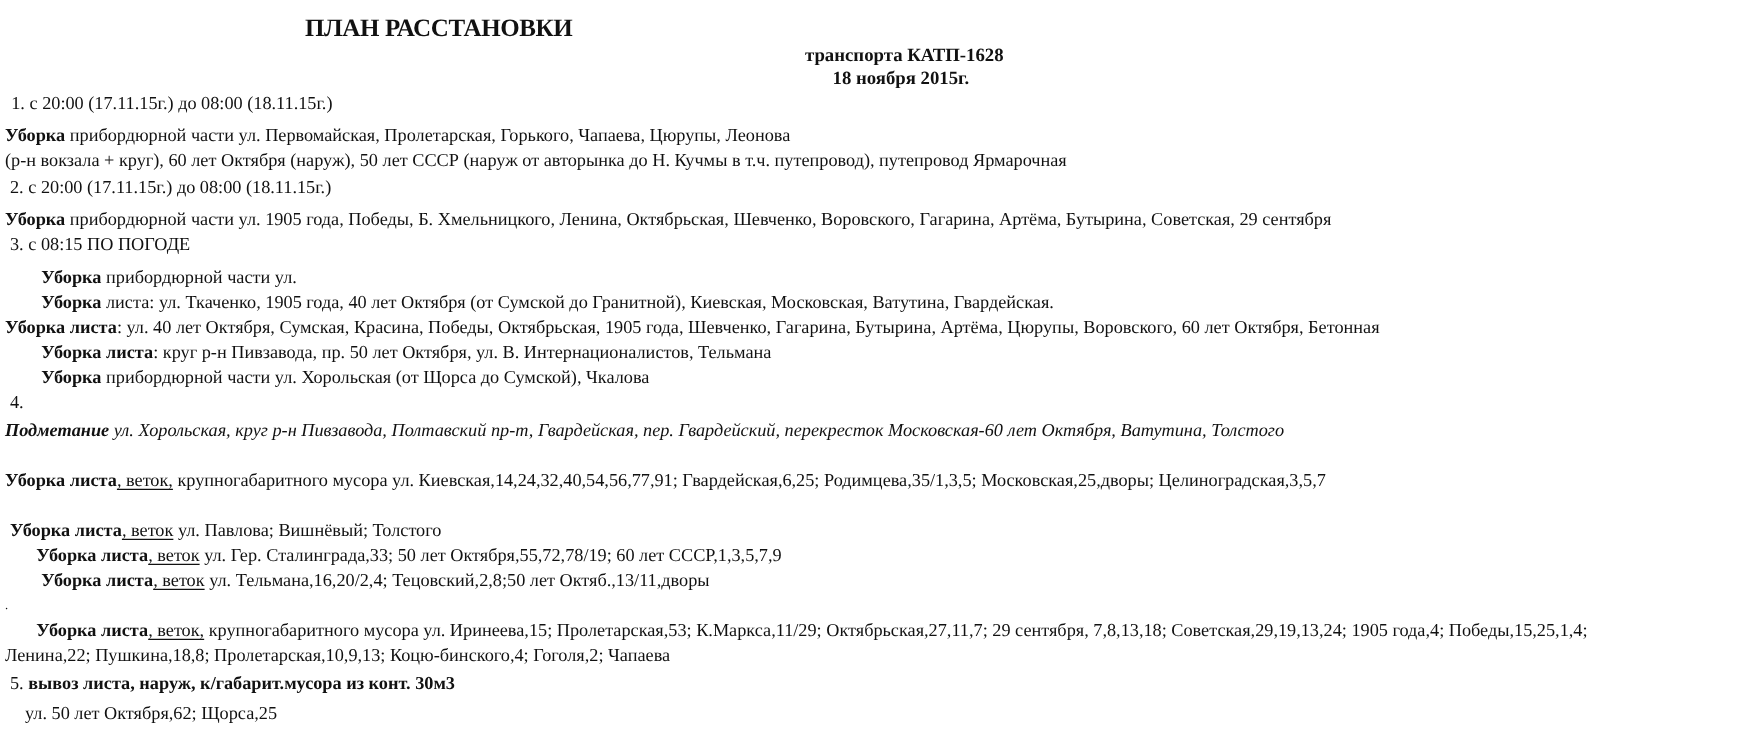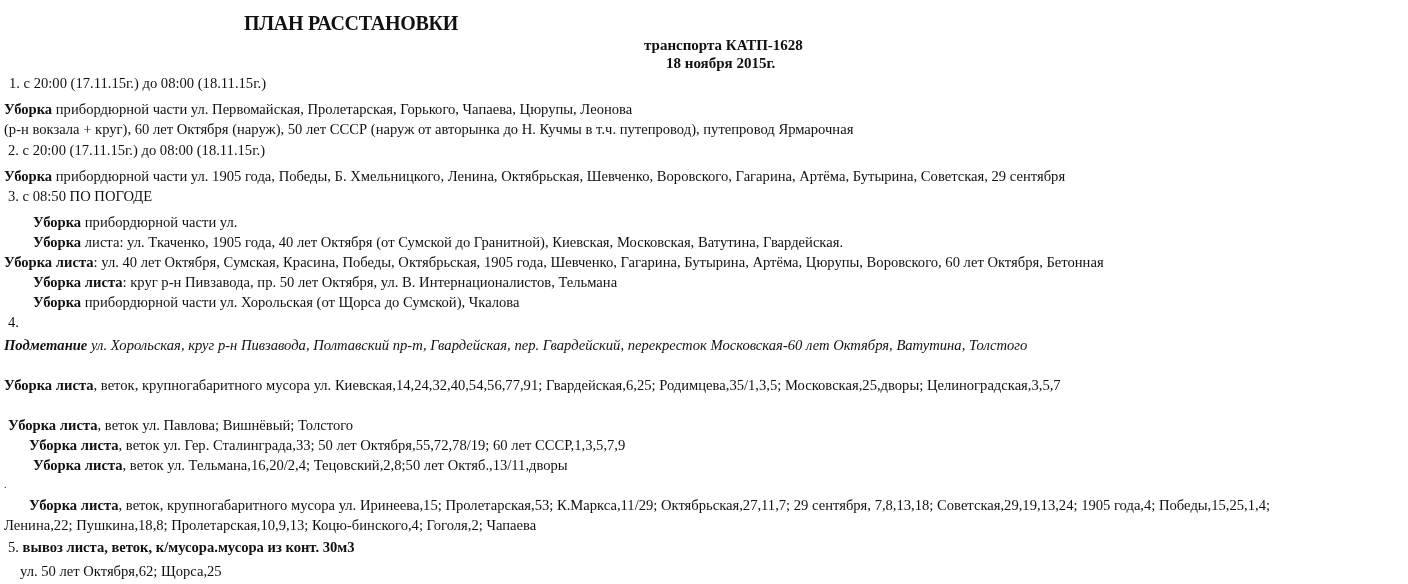--- a/index.html
+++ b/index.html
@@ -2,40 +2,40 @@
 <html><head>
   <meta charset="utf-8">
   <style>
     html, body { margin: 0; padding: 0; background: #ffffff; }
     body {
       width: 1408px; height: 584px; position: relative; overflow: hidden;
       font-family: "Liberation Serif", serif; color: #111; font-size: 14.6px;
     }
     .ln { position: absolute; white-space: nowrap; line-height: 18px; }
     b { font-weight: bold; }
-    .u { text-underline-offset: 2px; }
+    .u { text-decoration: underline; text-underline-offset: 2px; }
     .ub { font-weight: bold; text-decoration-thickness: 2px; text-underline-offset: 2px; }
     .title { font-weight: bold; font-size: 20px; letter-spacing: -0.3px; }
     .sub { font-weight: bold; font-size: 15px; margin-left: 24px; }
   </style>
 </head>
 <body>
 
 <div class="ln title" style="left:244px;top:14px;">ПЛАН РАССТАНОВКИ</div>
 <div class="ln sub" style="left:620px;top:36px;">транспорта КАТП-1628</div>
 <div class="ln sub" style="left:642px;top:54px;">18 ноября 2015г.</div>
 
 <div class="ln" style="left:9px;top:74px;">1. с 20:00 (17.11.15г.) до 08:00 (18.11.15г.)</div>
 <div class="ln" style="left:4px;top:100px;font-family:Liberation Serif, serif;"><b>Уборка</b><span> прибордюрной части ул. Первомайская, Пролетарская, Горького, Чапаева, Цюрупы, Леонова</span></div>
 <div class="ln" style="left:4px;top:120px;">(р-н вокзала + круг), 60 лет Октября (наруж), 50 лет СССР (наруж от авторынка до Н. Кучмы в т.ч. путепровод), путепровод Ярмарочная</div>
 
 <div class="ln" style="left:8px;top:141px;">2. с 20:00 (17.11.15г.) до 08:00 (18.11.15г.)</div>
 <div class="ln" style="left:4px;top:167px;"><b>Уборка</b><span> прибордюрной части ул. 1905 года, Победы, Б. Хмельницкого, Ленина, Октябрьская, Шевченко, Воровского, Гагарина, Артёма, Бутырина, Советская, 29 сентября</span></div>
 
-<div class="ln" style="left:8px;top:187px;">3. с 08:50  ПО ПОГОДЕ</div>
+<div class="ln" style="left:8px;top:187px;">3. с 08:15  ПО ПОГОДЕ</div>
 <div class="ln" style="left:33px;top:213px;"><b>Уборка</b><span> прибордюрной части ул.</span></div>
 <div class="ln" style="left:33px;top:233px;"><b>Уборка</b><span> листа: ул. Ткаченко, 1905 года, 40 лет Октября (от Сумской до Гранитной), Киевская, Московская, Ватутина, Гвардейская.</span></div>
 <div class="ln" style="left:4px;top:253px;"><b>Уборка листа</b><span>: ул. 40 лет Октября, Сумская, Красина, Победы, Октябрьская, 1905 года, Шевченко, Гагарина, Бутырина, Артёма, Цюрупы, Воровского, 60 лет Октября, Бетонная</span></div>
 <div class="ln" style="left:33px;top:273px;"><b>Уборка листа</b><span>: круг р-н Пивзавода, пр. 50 лет Октября, ул. В. Интернационалистов, Тельмана</span></div>
 <div class="ln" style="left:33px;top:293px;"><b>Уборка</b><span> прибордюрной части ул. Хорольская (от Щорса до Сумской), Чкалова</span></div>
 
 <div class="ln" style="left:8px;top:313px;">4.</div>
 <div class="ln" style="left:4px;top:336px;font-style:italic;"><b>Подметание</b><span> ул. Хорольская, круг р-н Пивзавода, Полтавский пр-т, Гвардейская, пер. Гвардейский, перекресток Московская-60 лет Октября, Ватутина, Толстого</span></div>
 
 <div class="ln" style="left:4px;top:376px;"><b>Уборка </b><span class="ub">листа</span><span class="u">, веток,</span><span> крупногабаритного мусора ул. Киевская,14,24,32,40,54,56,77,91; Гвардейская,6,25; Родимцева,35/1,3,5; Московская,25,дворы; Целиноградская,3,5,7</span></div>
@@ -44,14 +44,14 @@
 
 <div class="ln" style="left:29px;top:436px;"><b>Уборка </b><span class="ub">листа</span><span class="u">, веток</span><span> ул. Гер. Сталинграда,33; 50 лет Октября,55,72,78/19; 60 лет СССР,1,3,5,7,9</span></div>
 
 <div class="ln" style="left:33px;top:456px;"><b>Уборка </b><span class="ub">листа</span><span class="u">, веток</span><span> ул. Тельмана,16,20/2,4; Тецовский,2,8;50 лет Октяб.,13/11,дворы</span></div>
 
 <div class="ln" style="left:4px;top:476px;font-size:10px;">.</div>
 
 <div class="ln" style="left:29px;top:496px;"><b>Уборка </b><span class="ub">листа</span><span class="u">, веток,</span><span> крупногабаритного мусора ул. Иринеева,15; Пролетарская,53;   К.Маркса,11/29; Октябрьская,27,11,7; 29 сентября,  7,8,13,18; Советская,29,19,13,24; 1905 года,4; Победы,15,25,1,4;</span></div>
 <div class="ln" style="left:4px;top:516px;">Ленина,22; Пушкина,18,8; Пролетарская,10,9,13; Коцю-бинского,4; Гоголя,2; Чапаева</div>
 
-<div class="ln" style="left:8px;top:538px;"><span>5.</span><b> вывоз листа, веток, к/мусора.мусора из конт. 30м3</b></div>
+<div class="ln" style="left:8px;top:538px;"><span>5.</span><b> вывоз листа, наруж, к/габарит.мусора из конт. 30м3</b></div>
 <div class="ln" style="left:20px;top:562px;">ул. 50 лет Октября,62; Щорса,25</div>
 
 </body></html>

